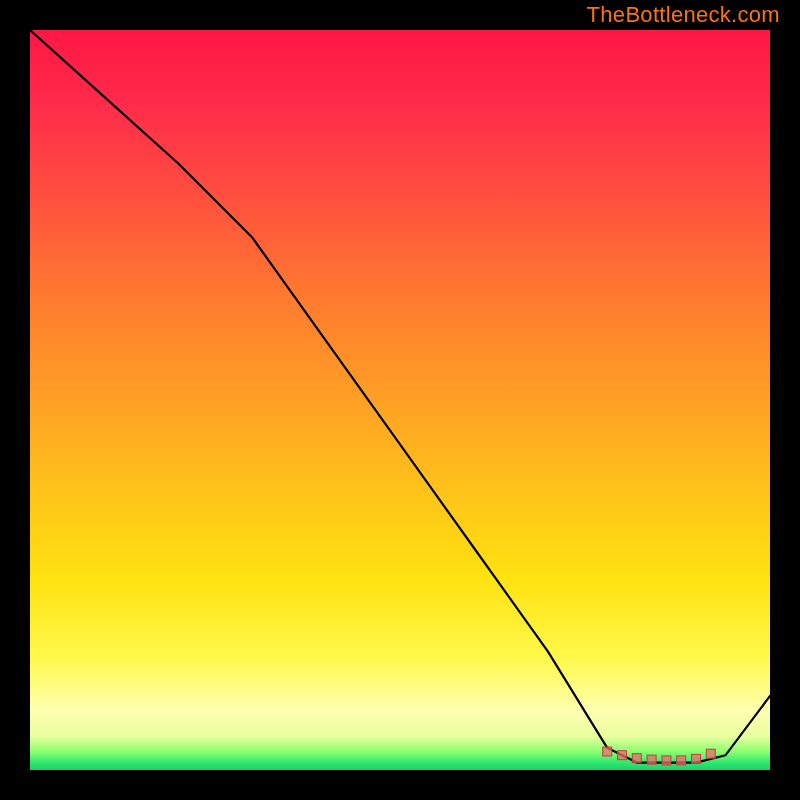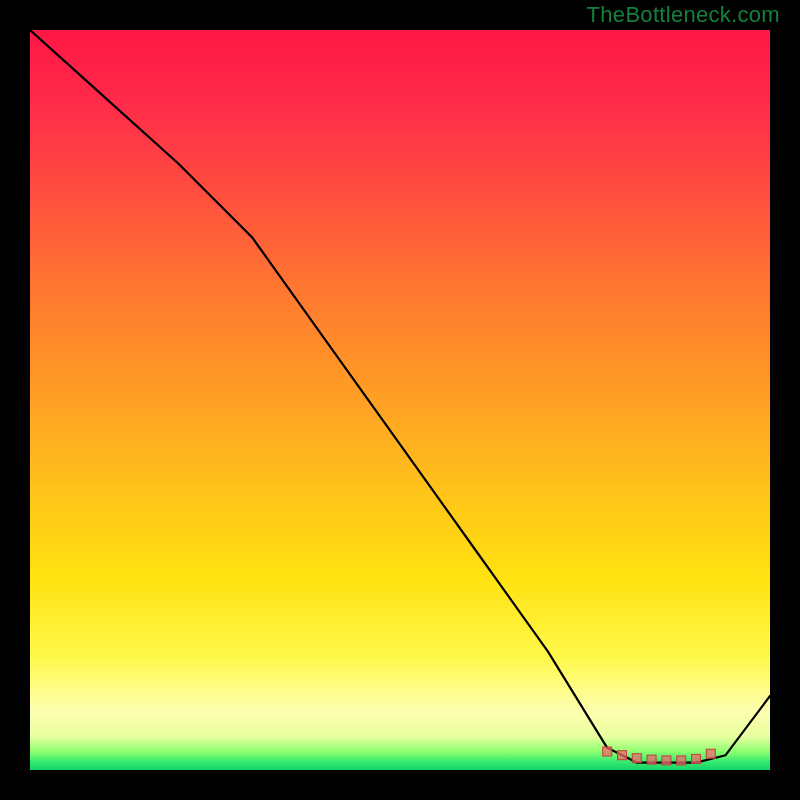--- a/index.html
+++ b/index.html
@@ -13,21 +13,21 @@
   .frame {
     position: absolute;
     left: 0; top: 0;
     width: 800px; height: 800px;
     background: #000000;
   }
   .watermark {
     position: absolute;
     top: 2px;
     right: 20px;
-    color: #15803d;
+    color: #f97316;
     font-family: Arial, Helvetica, sans-serif;
     font-size: 22px;
     letter-spacing: 0.3px;
   }
   .plot {
     position: absolute;
     left: 30px;
     top: 30px;
     width: 740px;
     height: 740px;

